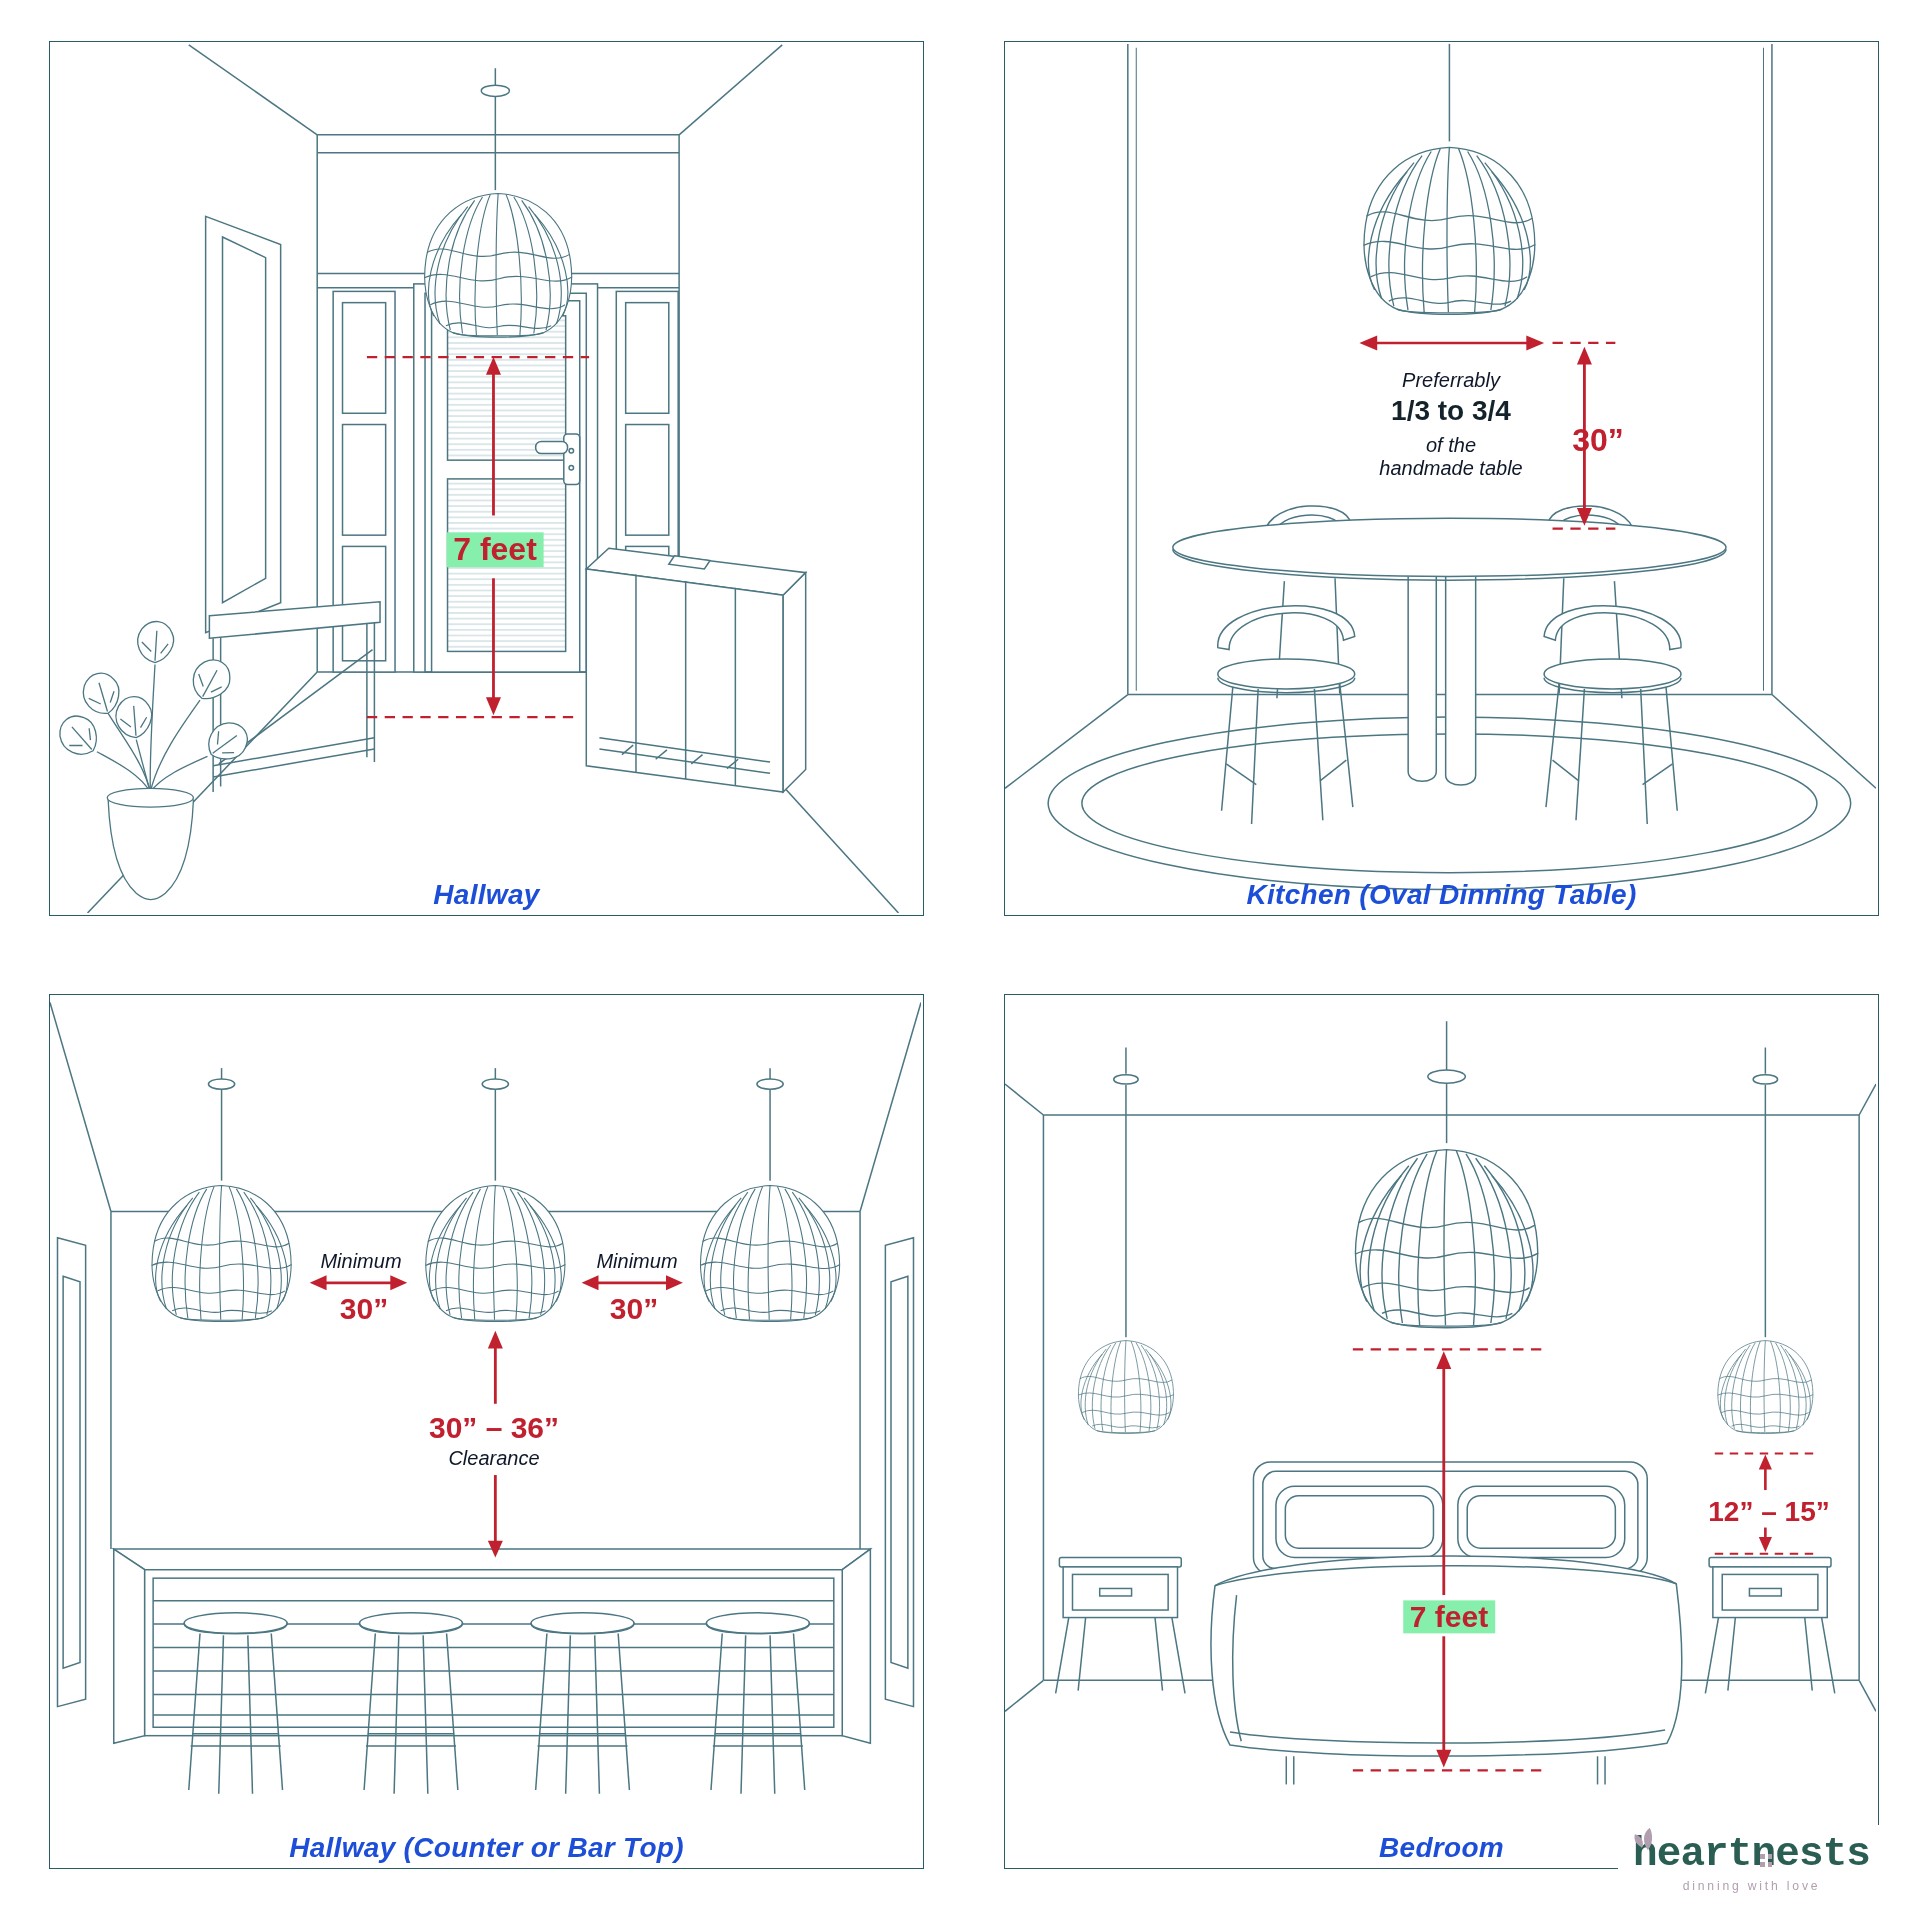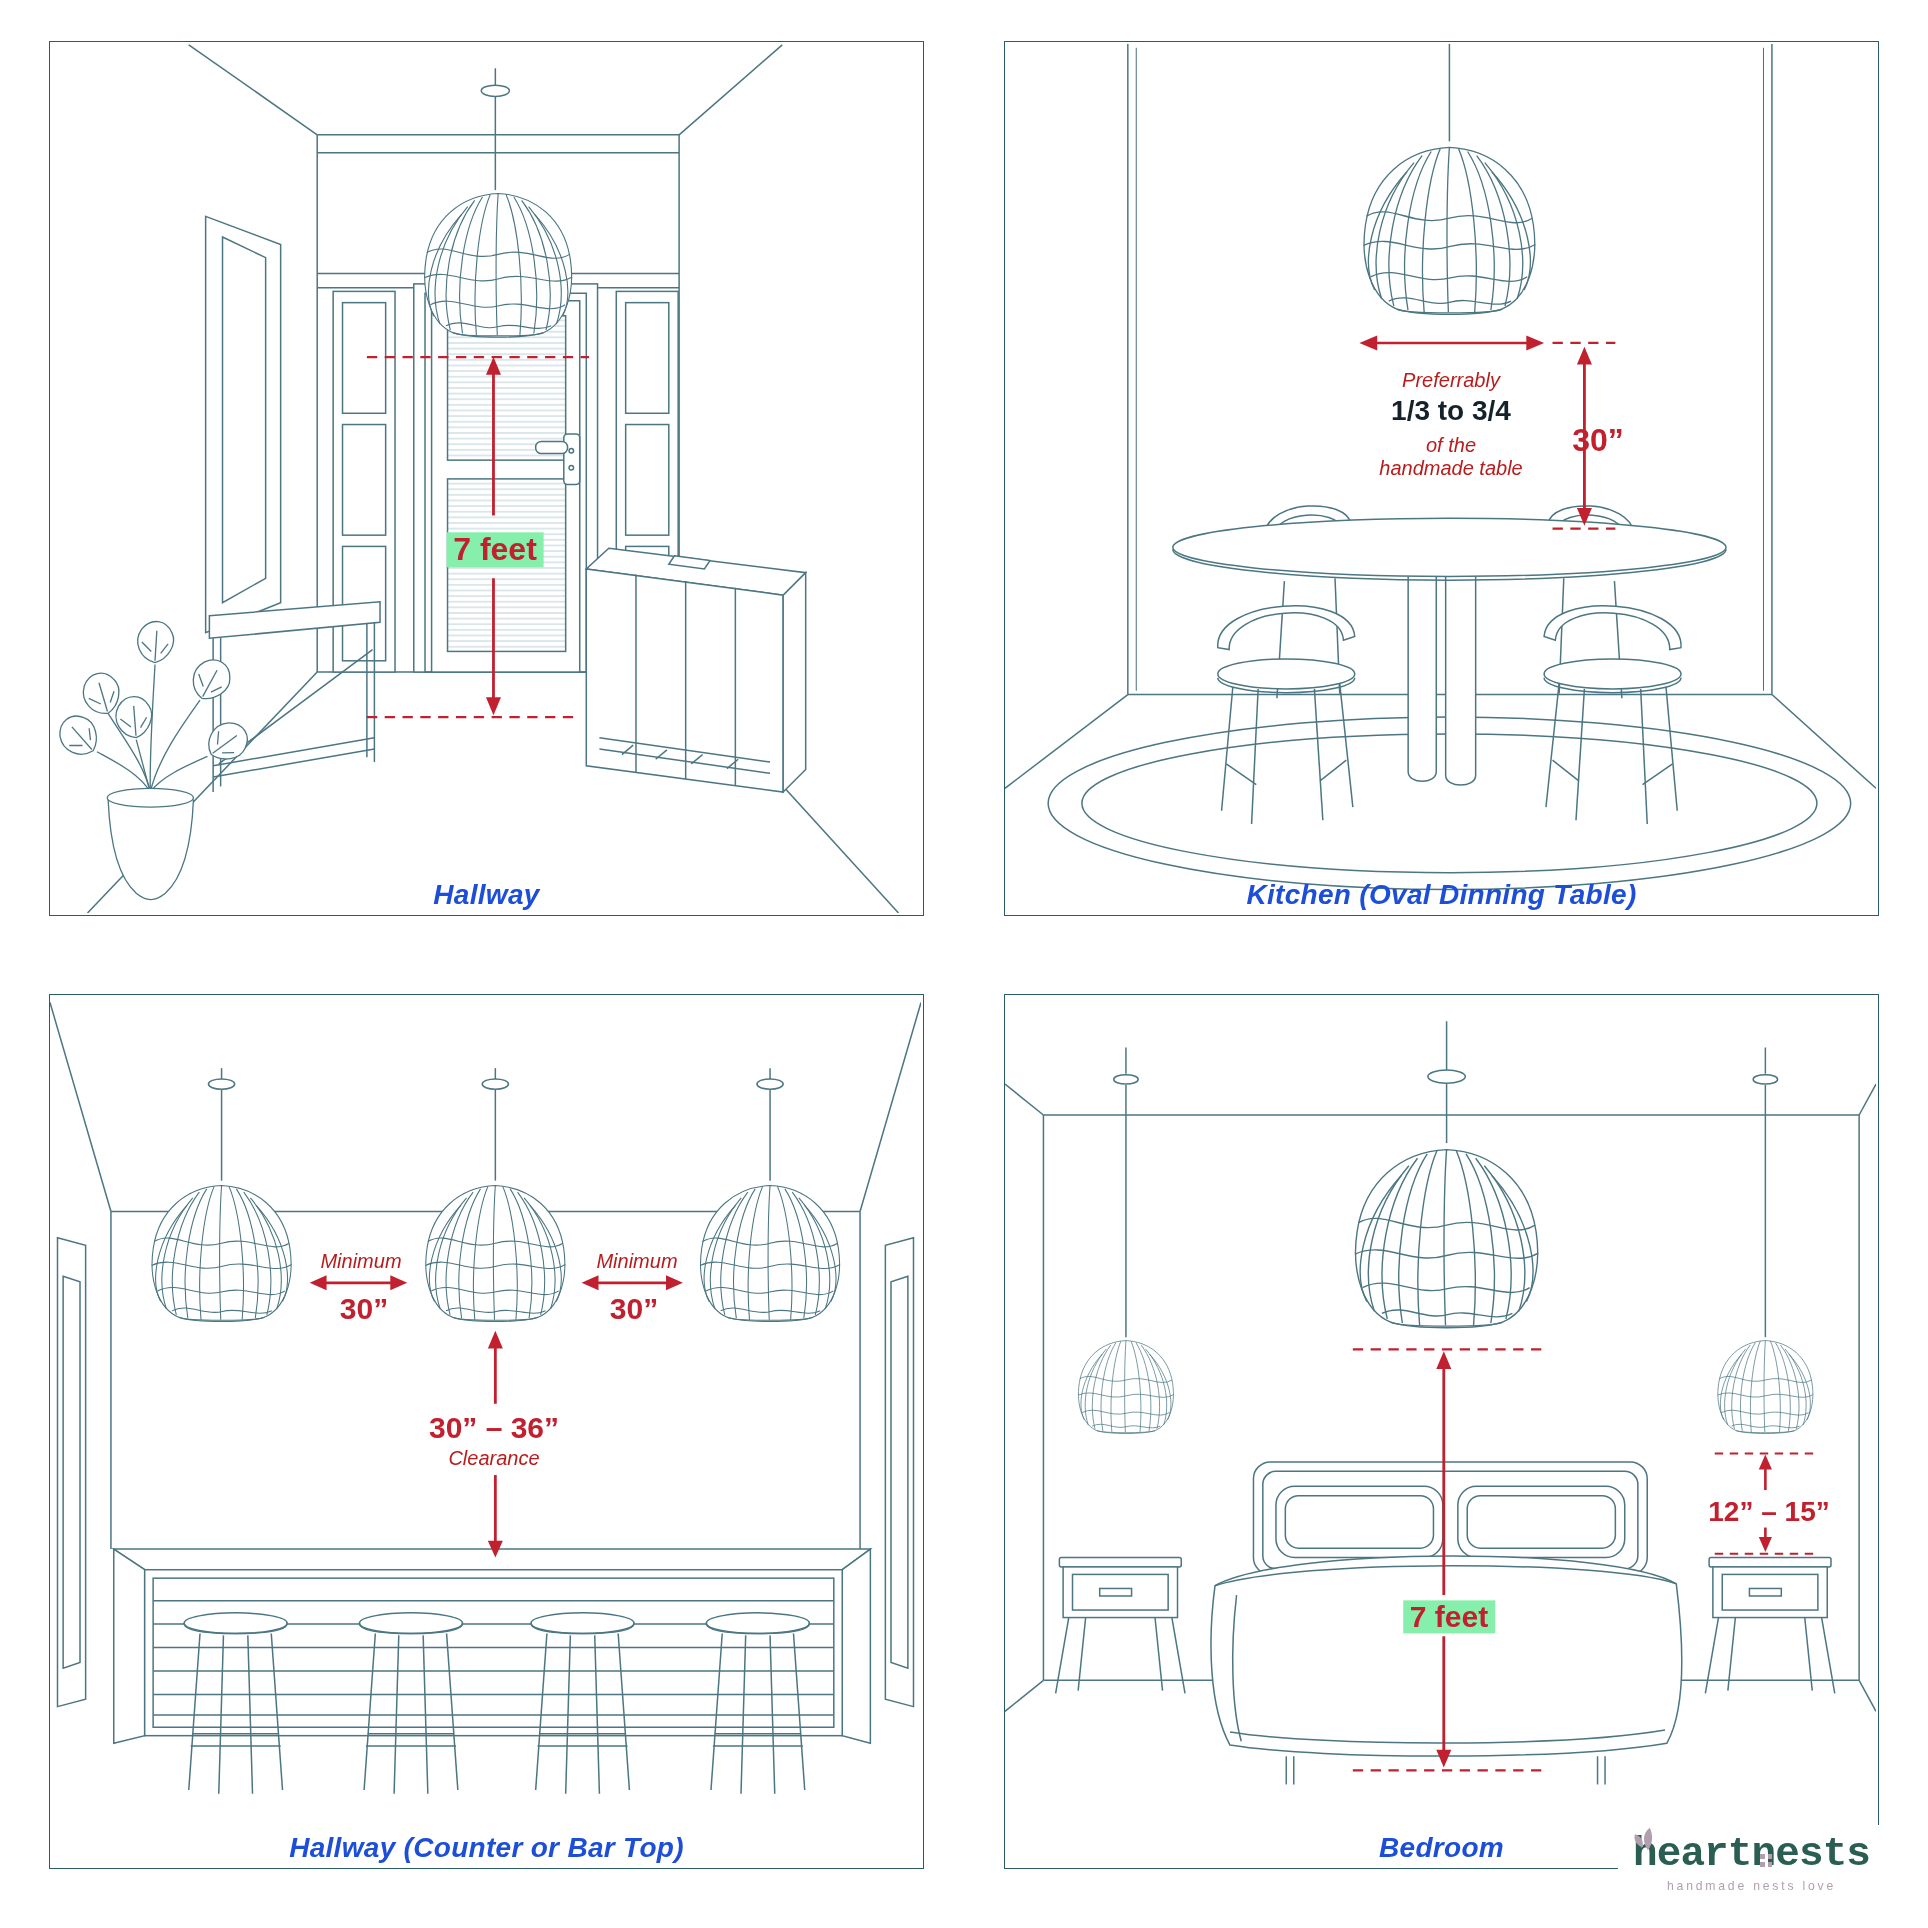--- a/index.html
+++ b/index.html
@@ -4,21 +4,21 @@
 <style>
   html,body{margin:0;padding:0;background:#fff;width:1928px;height:1928px;overflow:hidden;
     font-family:"Liberation Sans",sans-serif;}
   .stage{position:relative;width:1928px;height:1928px;background:#fff;}
   .panel{position:absolute;width:875px;height:875px;border:1.9px solid #2a5c68;box-sizing:border-box;background:#fff;}
   .panel svg.scene{position:absolute;left:0;top:0;}
   .lbl{position:absolute;transform:translate(-50%,-50%);white-space:nowrap;text-align:center;line-height:1.05;}
   .red{color:#c1202f;font-weight:700;}
   .s34{font-size:32px;} .s32{font-size:30px;} .s30{font-size:28px;}
   .whitebg{background:#86efac;padding:0.9px 6.6px;}
-  .note{font-style:italic;color:#b91c1c;font-size:20px;font-weight:500;}
+  .note{font-style:italic;color:#0f172a;font-size:20px;font-weight:500;}
   .frac{color:#14232b;font-size:28px;font-weight:700;}
   .caption{position:absolute;left:50%;top:853px;transform:translate(-50%,-50%);
     color:#1d4ed8;font-size:28px;font-weight:700;font-style:italic;letter-spacing:0.3px;white-space:nowrap;}
   .hidden-defs{position:absolute;width:0;height:0;overflow:hidden;}
   
   .logo{position:absolute;left:1618px;top:1825px;background:#fff;padding:9.4px 13px 5.6px 15px;}
   .wordmark{position:relative;font-family:Liberation Mono, monospace;font-weight:700;font-size:41px;
     color:#2b5e52;letter-spacing:-0.9px;line-height:1;}
   .wordmark .leaf{position:absolute;left:0px;top:-13px;}
   .nests-wrap{position:relative;display:inline-block;}
@@ -482,17 +482,17 @@
         <path d="M10 23 C4 21 0 15 2 9 C9 11 12 17 10 23 Z" fill="#b19fb0"></path>
       </svg>
     </span>
     <span>heart</span><span class="nests-wrap"><span class="win">
             <i></i>
             <i></i>
             <i></i>
             <i></i>
           </span><span>nests</span></span>
   </div>
-  <div class="tagline">handmade nests love</div>
+  <div class="tagline">dinning with love</div>
 </div>
 
 </div>
 
 
 </body></html>

